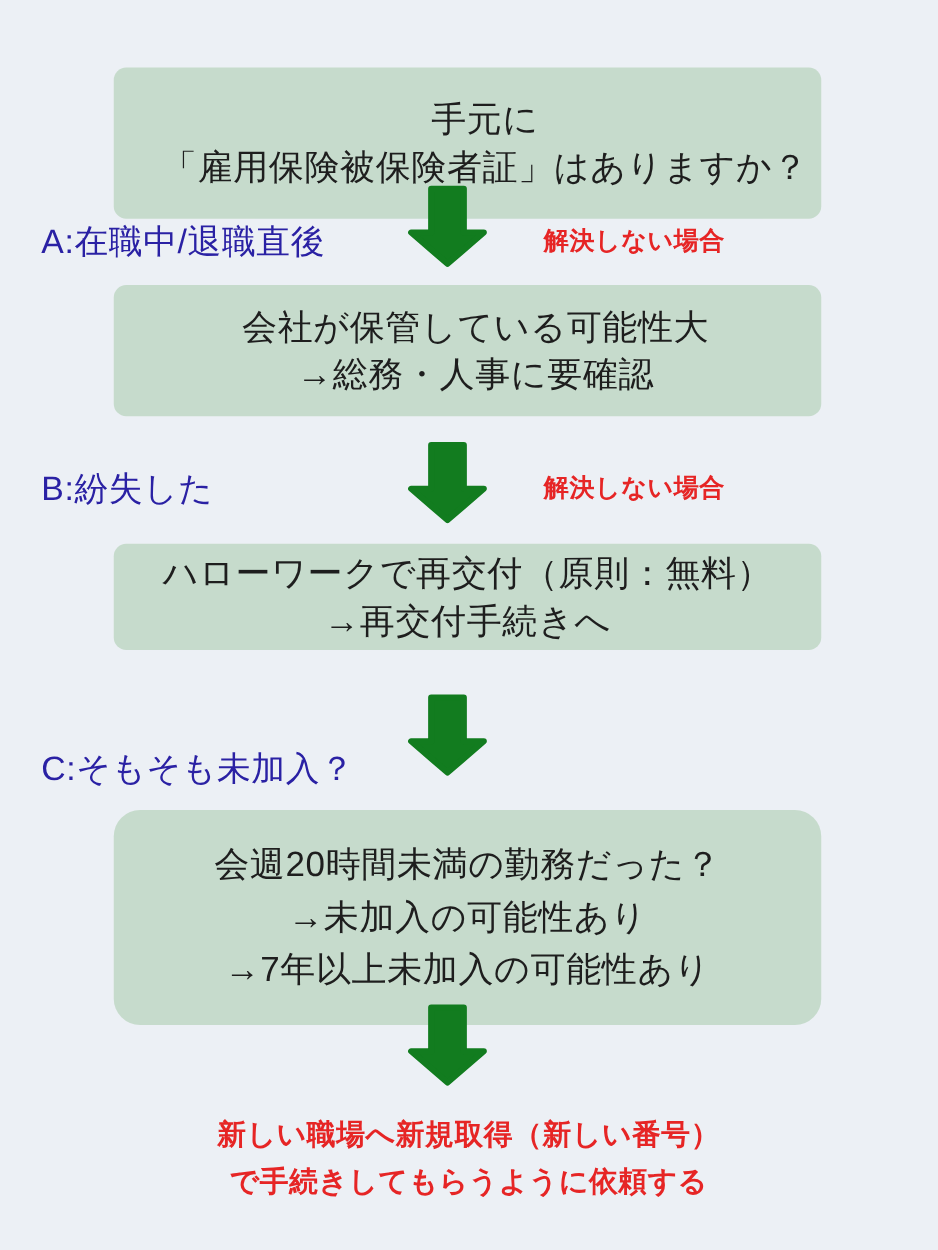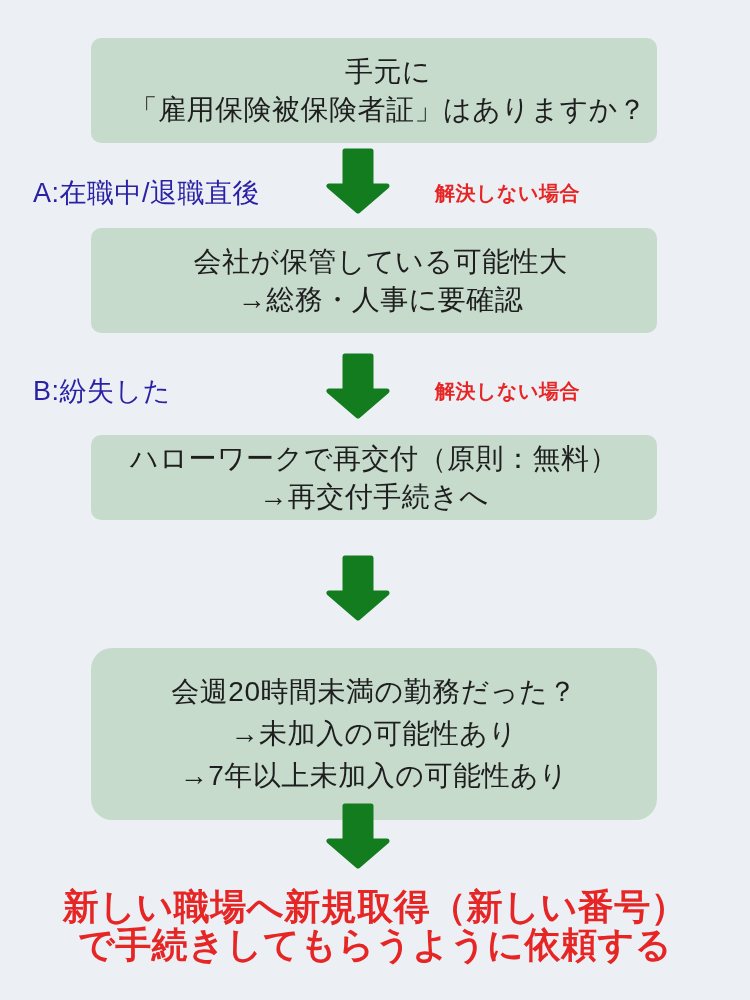--- a/index.html
+++ b/index.html
@@ -27,21 +27,21 @@
     left:91px;width:566px;
     background:var(--box_fill);
     border-radius:10px;
     display:flex;flex-direction:column;
     align-items:center;justify-content:center;
     color:var(--box_text);
     font-size:28px;line-height:38px;
     text-align:center;
     letter-spacing:0.5px;
   }
-  .node-box.start{top:38px;height:105px;padding-left:28px;}
+  .node-box.start{top:54px;height:121px;padding-left:28px;}
   .node-box.result-a{top:228px;height:105px;padding-left:13px;}
   .node-box.result-b{top:435px;height:85px;}
   .node-box.result-c{top:648px;height:172px;line-height:42px;border-radius:21px;}
   .arrow{
     position:absolute;left:326px;width:64px;height:66px;
   }
   .arrow.a1{top:148px;}
   .arrow.a2{top:353px;}
   .arrow.a3{top:555px;}
   .arrow.a4{top:803px;}
@@ -61,21 +61,21 @@
     white-space:nowrap;
   }
   .row-a{top:176px;}
   .row-b{top:374px;}
   .row-c{top:598px;}
   .final-note{
     position:absolute;
     top:888px;left:0;width:750px;
     color:var(--alert_red);
     font-weight:600;
-    font-size:36px;line-height:38px;
+    font-size:23px;line-height:38px;
     text-align:center;
     letter-spacing:0.5px;
   }
 </style>
 </head>
 <body>
 
 <div class="canvas">
 
   <div class="node-box start">
@@ -101,20 +101,21 @@
   <div class="condition-label row-b">解決しない場合</div>
 
   <div class="node-box result-b">
     <div>ハローワークで再交付（原則：無料）</div>
     <div>→再交付手続きへ</div>
   </div>
 
   <svg class="arrow a3" viewBox="0 0 64 66" aria-hidden="true">
     <path d="M19 3 h26 v35 h16 L32 63 L3 38 h16 Z" fill="#127c1f" stroke="#127c1f" stroke-width="5" stroke-linejoin="round"></path>
   </svg>
+  <div class="branch-label row-c">C:そもそも未加入？</div>
 
   <div class="node-box result-c">
     <div>会週20時間未満の勤務だった？</div>
     <div>→未加入の可能性あり</div>
     <div>→7年以上未加入の可能性あり</div>
   </div>
 
   <svg class="arrow a4" viewBox="0 0 64 66" aria-hidden="true">
     <path d="M19 3 h26 v35 h16 L32 63 L3 38 h16 Z" fill="#127c1f" stroke="#127c1f" stroke-width="5" stroke-linejoin="round"></path>
   </svg>

